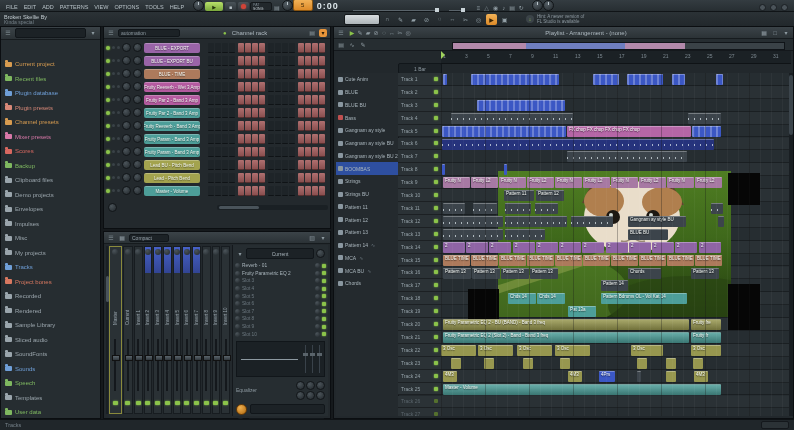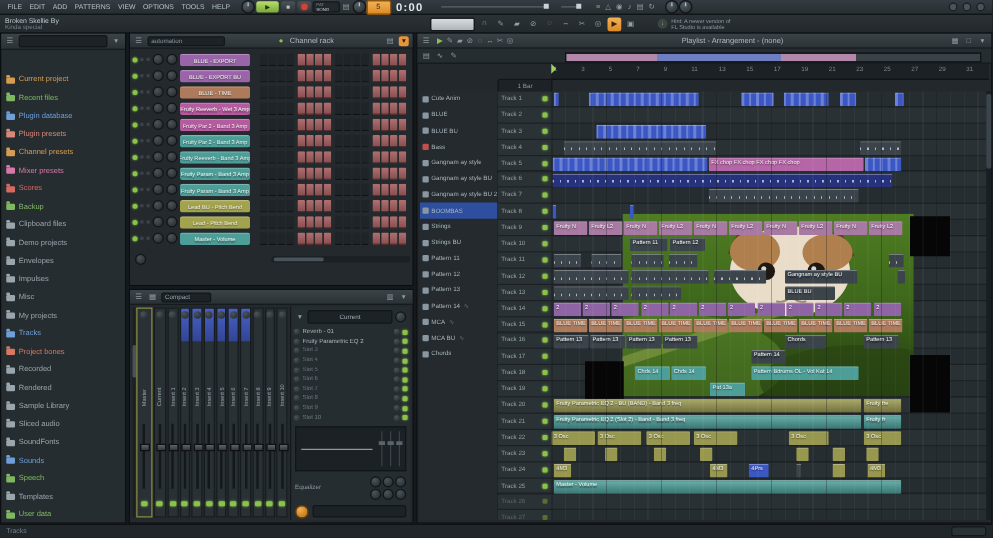--- a/index.html
+++ b/index.html
@@ -7,21 +7,21 @@
        overflow:hidden;position:relative;color:#c3ccd1;-webkit-font-smoothing:none}
   .window{position:absolute;background:#262d31;border:1px solid #0b0e11;box-sizing:border-box}
   .titlebar{height:12px;background:linear-gradient(#3b4348,#2b3236);display:flex;align-items:center;
             font-size:6px;color:#9fabb2;padding:0 3px;gap:3px;border-bottom:1px solid #161b1e;box-sizing:border-box}
   .ticon{font-size:6px;line-height:8px;color:#8e9aa1;width:8px;text-align:center;flex:0 0 auto}
   .ticon.green{color:#8bc34a}
   .ticon.orange{background:#e8953a;color:#2a1c08;border-radius:2px}
   .wtitle{color:#aeb9c0;font-size:6px;white-space:nowrap;overflow:hidden}
   .flexsp{flex:1}
   
-  #topbar{left:0;top:0;width:794px;height:11px;background:linear-gradient(#343c41,#272e32);border-bottom:1px solid #101417;display:flex;align-items:center}
+  #topbar{left:0;top:0;width:794px;height:11px;background:linear-gradient(#343c41,#272e32);border-bottom:1px solid #101417;display:flex;align-items:flex-end}
   #menus{display:flex;gap:0;padding-left:3px}
   .menu-item{font-size:5.5px;color:#b6c0c6;padding:1px 3px;cursor:default}
   .knob{width:9px;height:9px;border-radius:50%;background:radial-gradient(circle at 35% 30%,#555f66,#22282c);
         border:1px solid #121619;position:relative;flex:0 0 auto}
   .knob:after{content:"";position:absolute;left:4px;top:1px;width:1px;height:3px;background:#b9c3c8}
   .tbtn{height:9px;border-radius:2px;display:flex;align-items:center;justify-content:center;
         font-size:5px;color:#20262a;margin:0 1px;flex:0 0 auto}
   #play-btn{width:18px;background:linear-gradient(#b8e06a,#7aa83c);color:#23320c}
   #stop-btn{width:11px;background:linear-gradient(#4a5359,#2c3338);color:#b8c2c7}
   #rec-btn{width:11px;background:linear-gradient(#4a5359,#2c3338)}

